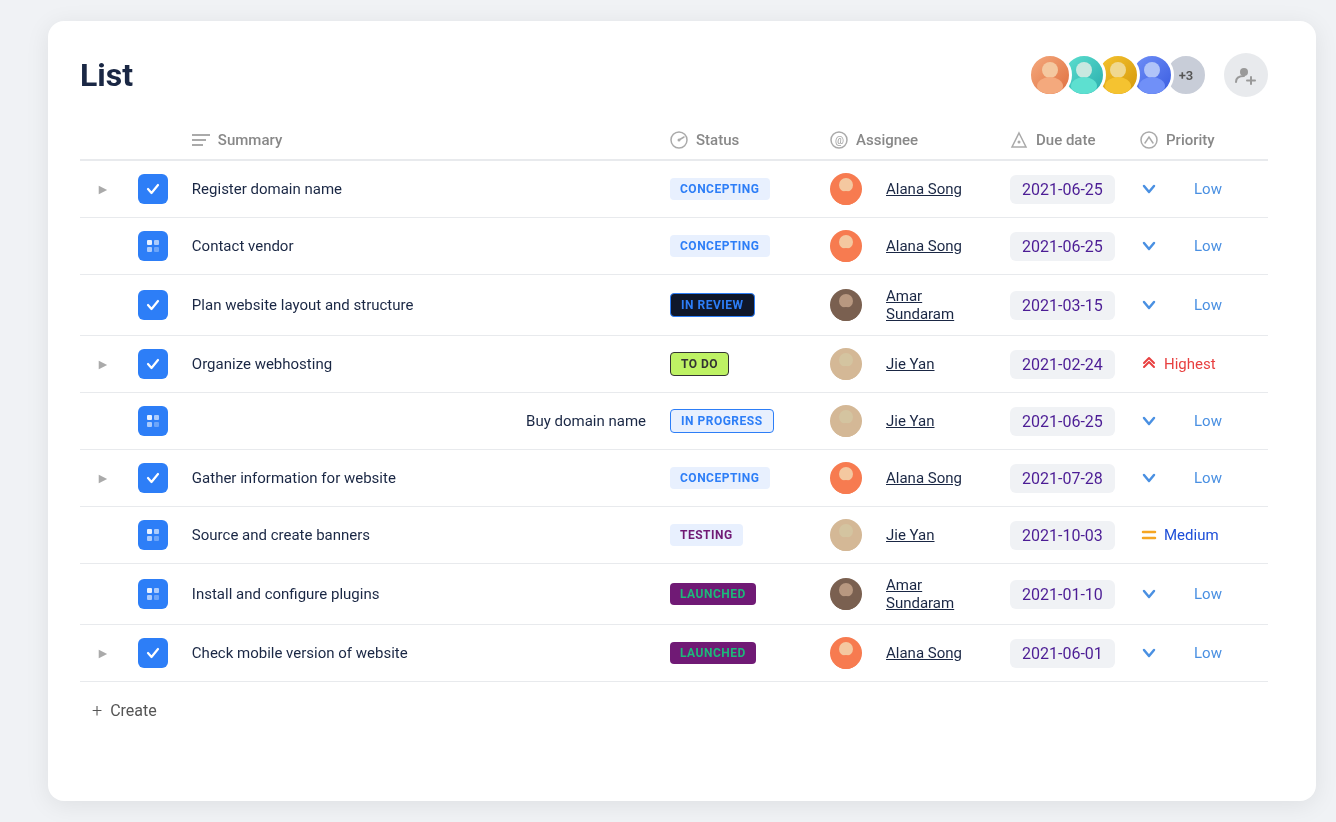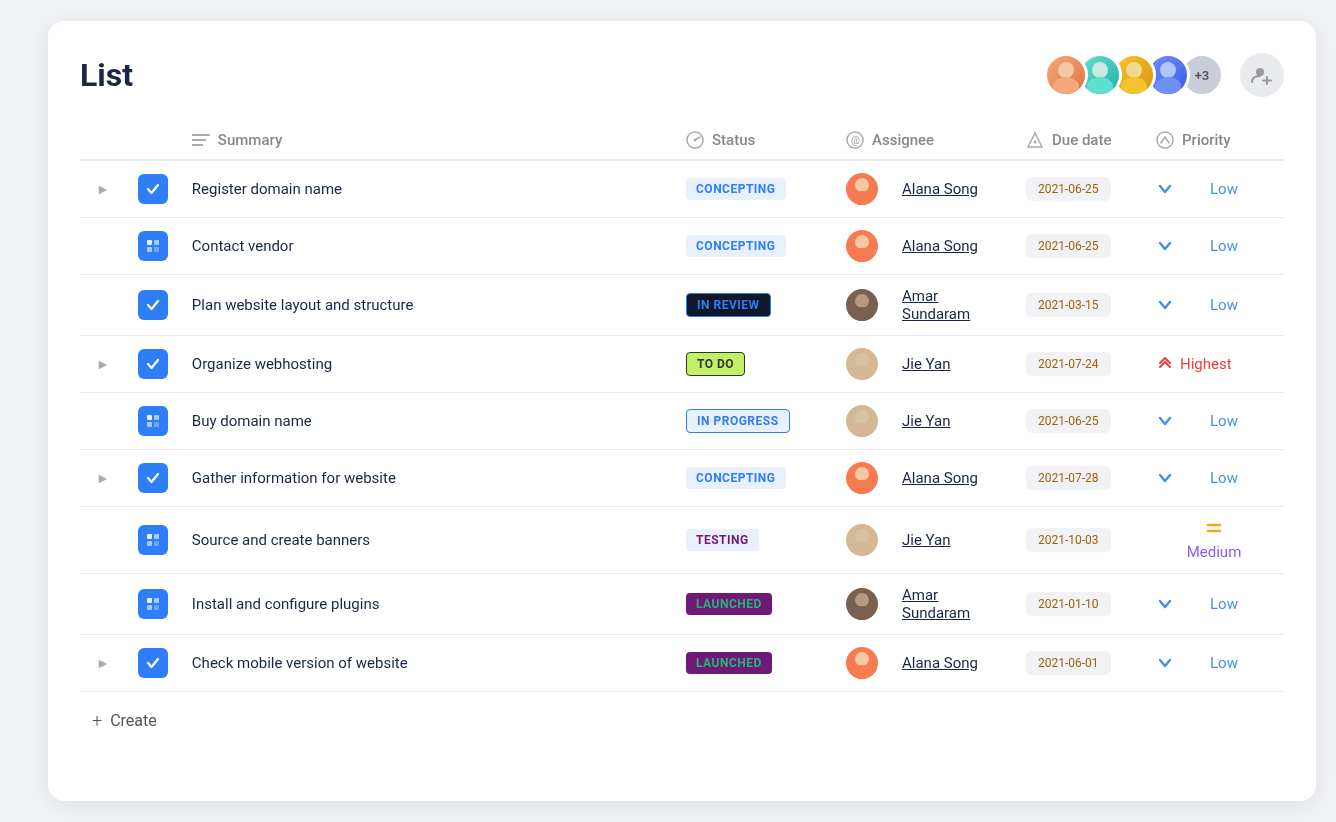--- a/index.html
+++ b/index.html
@@ -10,21 +10,21 @@
       justify-content: center;
       align-items: center;
       min-height: 100vh;
       padding: 20px;
     }
     .card {
       background: #fff;
       border-radius: 16px;
       width: 1280px;
       min-height: 780px;
-      padding: 32px 32px 24px 32px;
+      padding: 32px 48px 24px 32px;
       box-shadow: 0 4px 24px rgba(0,0,0,0.08);
       margin-left: 28px;
     }
     .header-row {
       display: flex;
       align-items: center;
       justify-content: space-between;
       margin-bottom: 24px;
     }
     .page-title {
@@ -157,33 +157,33 @@
       font-weight: 700;
       font-size: 13px;
       color: #fff;
       overflow: hidden;
       flex-shrink: 0;
     }
     .due-date-badge {
       background: #f0f2f5;
       border-radius: 6px;
       padding: 5px 12px;
-      font-size: 12px;
-      color: #a16207;
+      font-size: 16px;
+      color: #4c1d95;
       display: inline-block;
     }
     .priority-cell {
       display: flex;
       align-items: center;
       gap: 6px;
       font-size: 15px;
     }
     .priority-low { color: #4a90e2; gap: 36px; }
     .priority-highest { color: #e84040; }
-    .priority-medium { color: #8b5cf6; flex-direction: column; }
+    .priority-medium { color: #1d4ed8; }
 
     .create-row {
       display: flex;
       align-items: center;
       gap: 8px;
       padding: 18px 0 0 12px;
       color: #555;
       font-size: 16px;
       cursor: pointer;
     }
@@ -439,21 +439,21 @@
         <div class="assignee-avatar" style="background:#d4b896; position:relative; overflow:hidden;">
     <svg width="32" height="32" viewBox="0 0 32 32" style="position:absolute;top:0;left:0">
       <circle cx="16" cy="12" r="7" fill="#d4c4a0"></circle>
       <ellipse cx="16" cy="26" rx="11" ry="8" fill="#d4b896"></ellipse>
     </svg>
   </div>
         <span>Jie Yan</span>
       </div>
     </td>
     <td class="col-duedate">
-      <span class="due-date-badge">2021-07-24</span>
+      <span class="due-date-badge">2021-02-24</span>
     </td>
     <td class="col-priority">
       <div class="priority-cell priority-highest">
         <svg width="18" height="18" viewBox="0 0 18 18" fill="none">
                 <polyline points="4,12 9,7 14,12" stroke="#e84040" stroke-width="2" fill="none" stroke-linecap="round" stroke-linejoin="round"></polyline>
                 <polyline points="4,8 9,3 14,8" stroke="#e84040" stroke-width="2" fill="none" stroke-linecap="round" stroke-linejoin="round"></polyline>
               </svg>
         <span>Highest</span>
       </div>
     </td>
@@ -465,21 +465,21 @@
     <td class="col-icon">
       <div class="task-icon icon-subtask">
       <svg width="16" height="16" viewBox="0 0 16 16" fill="none">
         <rect x="2" y="2" width="5" height="5" rx="1" fill="#fff" opacity="0.9"></rect>
         <rect x="9" y="2" width="5" height="5" rx="1" fill="#fff" opacity="0.6"></rect>
         <rect x="2" y="9" width="5" height="5" rx="1" fill="#fff" opacity="0.6"></rect>
         <rect x="9" y="9" width="5" height="5" rx="1" fill="#fff" opacity="0.3"></rect>
       </svg>
     </div>
     </td>
-    <td class="col-summary" style="cursor:pointer;">
+    <td class="col-summary" style="cursor:pointer;text-align:right;">
       Buy domain name
     </td>
     <td class="col-status">
       <span class="status-badge status-in-progress">IN PROGRESS</span>
     </td>
     <td class="col-assignee">
       <div class="assignee-cell">
         <div class="assignee-avatar" style="background:#d4b896; position:relative; overflow:hidden;">
     <svg width="32" height="32" viewBox="0 0 32 32" style="position:absolute;top:0;left:0">
       <circle cx="16" cy="12" r="7" fill="#d4c4a0"></circle>

